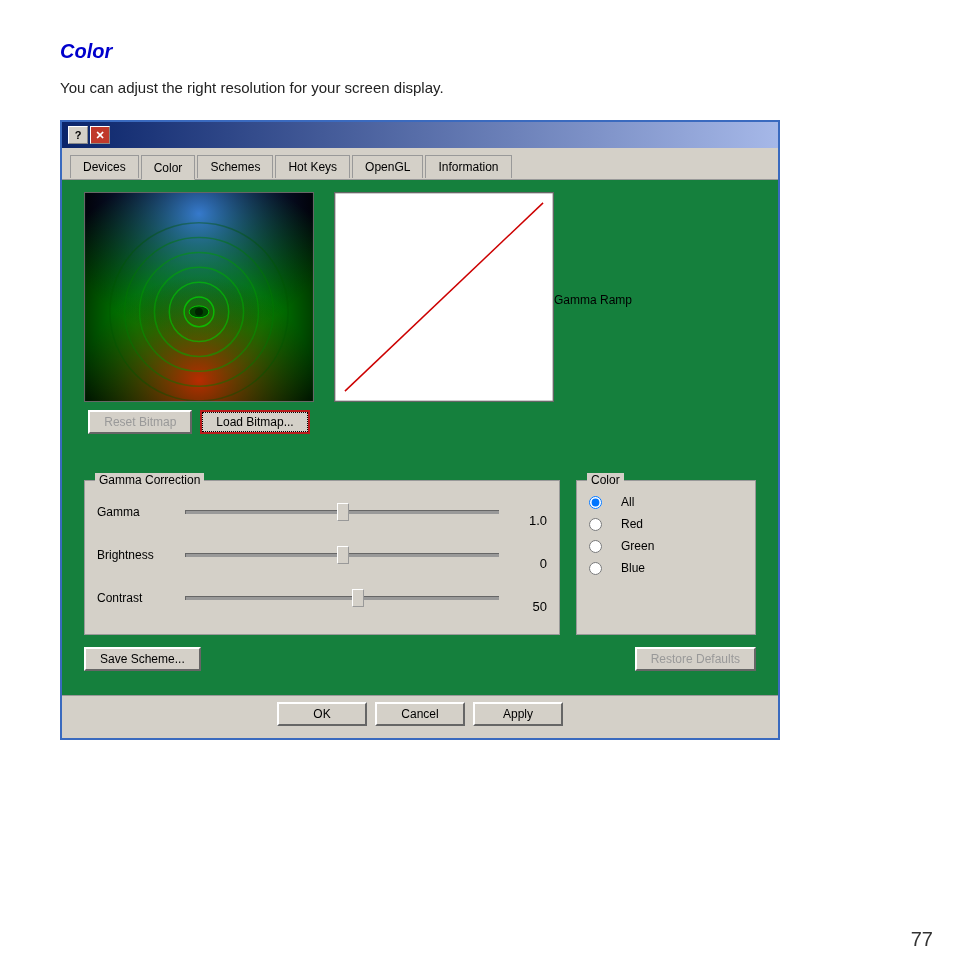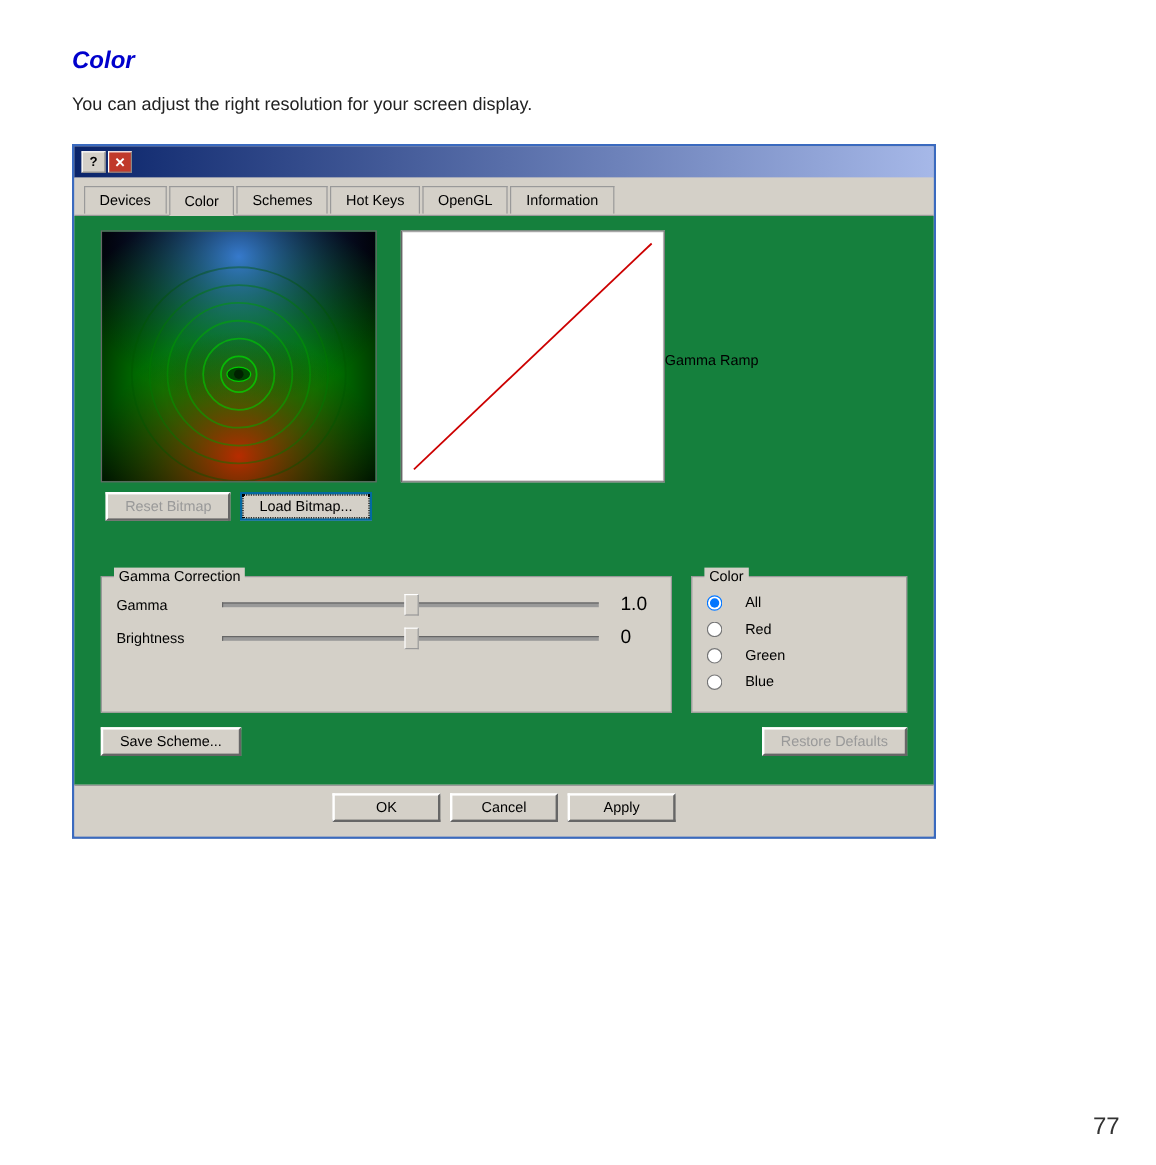--- a/index.html
+++ b/index.html
@@ -175,21 +175,21 @@
       border-left-color: #fff;
       border-right-color: #666;
       border-bottom-color: #666;
       padding: 3px 14px;
       font-size: 12px;
       cursor: pointer;
       min-width: 80px;
     }
 
     .win-btn.focused {
-      border: 2px solid #0369a1;
+      border: 2px solid #b91c1c;
       outline: 1px dotted #000;
       outline-offset: -3px;
     }
 
     .win-btn:disabled, .win-btn.disabled {
       color: #999;
       cursor: default;
     }
 
     
@@ -254,22 +254,23 @@
       background: #d4d0c8;
       border: 1px solid #999;
       border-top-color: #fff;
       border-left-color: #fff;
       position: absolute;
       top: -8px;
     }
 
     .slider-value {
       width: 30px;
-      font-size: 16px;
-      text-align: left;
+      font-size: 13px;
+      text-align: right;
+      margin-top: 18px;
     }
 
     
     .color-box {
       width: 180px;
     }
 
     .radio-row {
       display: flex;
       align-items: flex-end;
@@ -407,20 +408,27 @@
           </div>
 
           <div class="slider-row">
             <span class="slider-label">Brightness</span>
             <div class="slider-track">
               <div class="slider-thumb" style="left: calc(50% - 6px);"></div>
             </div>
             <span class="slider-value">0</span>
           </div>
 
+          <div class="slider-row">
+            <span class="slider-label">Contrast</span>
+            <div class="slider-track">
+              <div class="slider-thumb" style="left: calc(55% - 6px);"></div>
+            </div>
+            <span class="slider-value">50</span>
+          </div>
         </div>
 
         <div class="group-box color-box">
           <span class="group-box-label">Color</span>
 
           <div class="radio-row">
             <input type="radio" class="radio-input" name="color" checked="" style="">
             <span class="radio-label">All</span>
           </div>
           <div class="radio-row">

